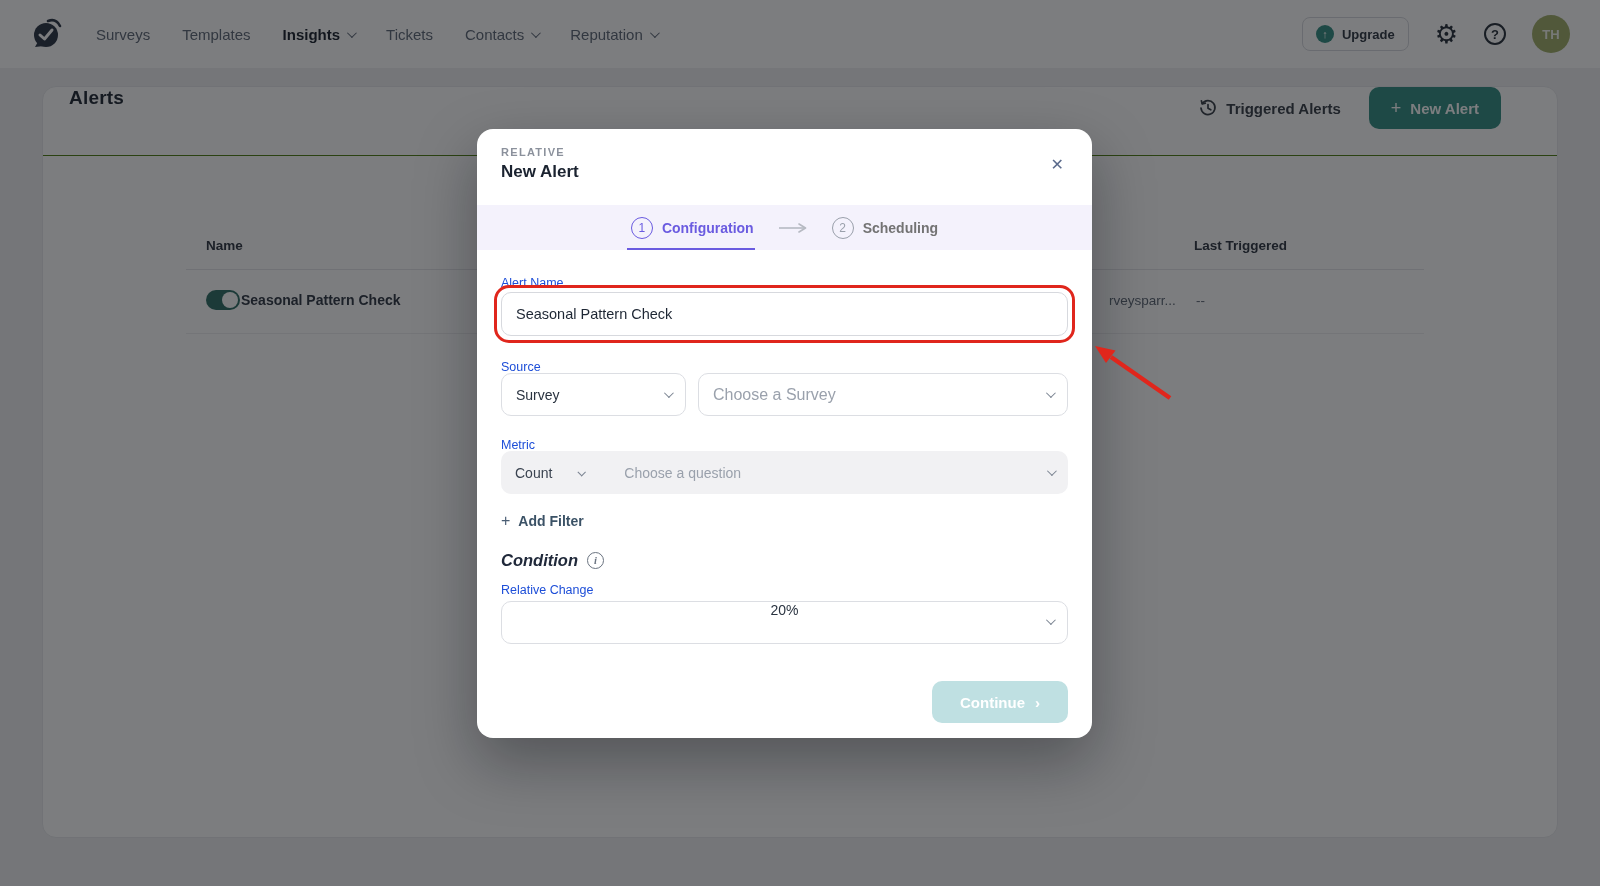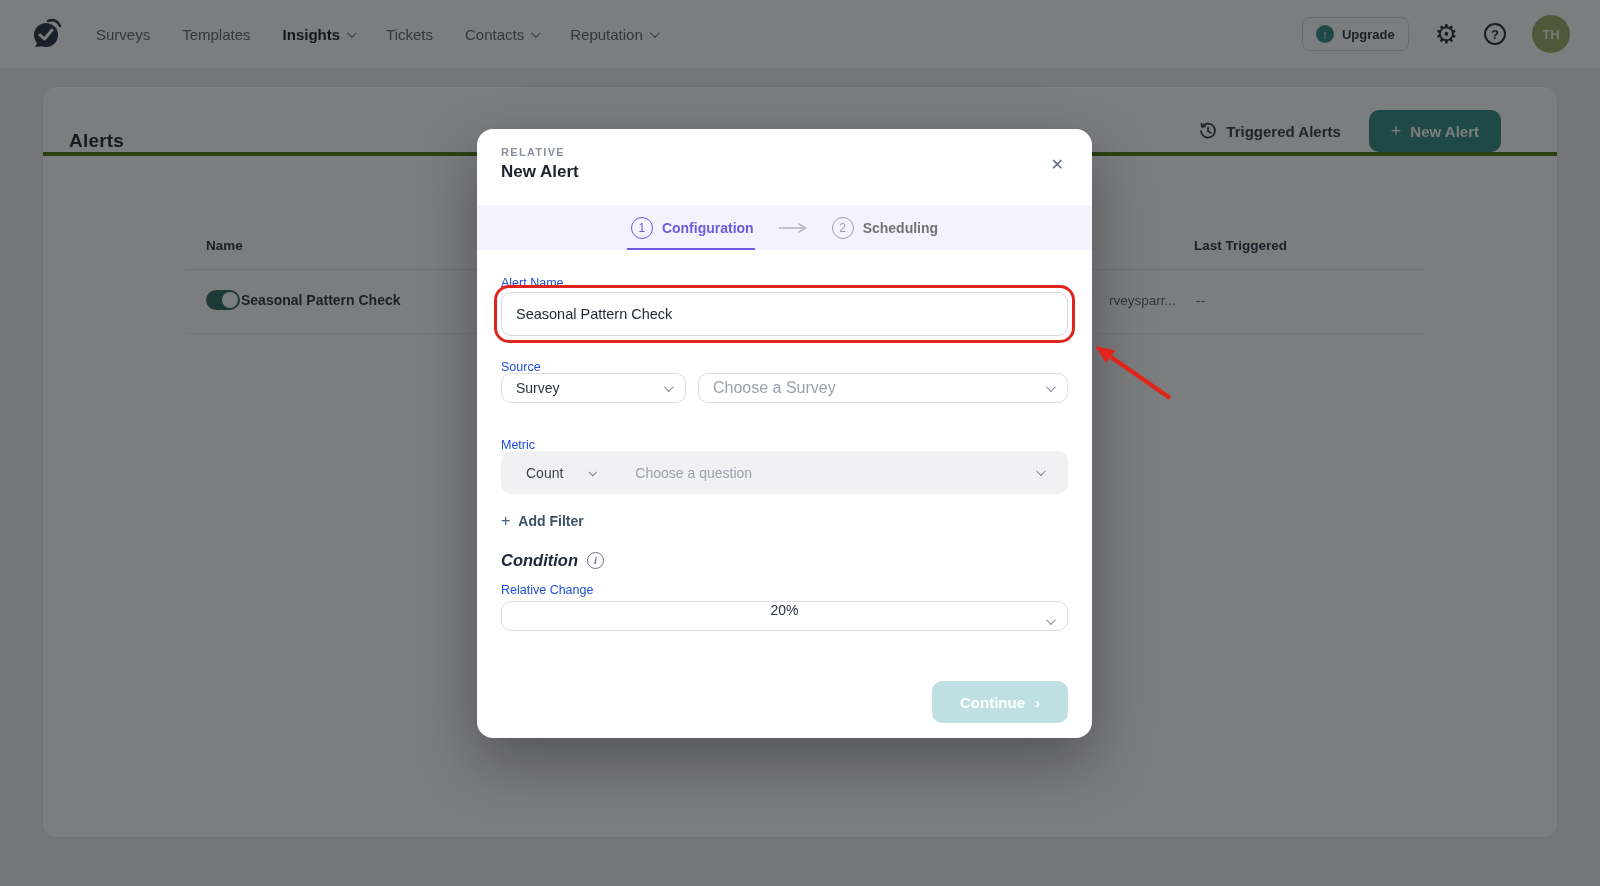--- a/index.html
+++ b/index.html
@@ -16,21 +16,21 @@
   .topbar-right { margin-left:auto; display:flex; align-items:center; gap:26px; margin-right:30px; }
   .upgrade-btn { display:flex; align-items:center; gap:8px; border:1px solid #d6d8dd; border-radius:8px; padding:7px 13px; background:#fff; cursor:pointer; }
   .upgrade-icon { width:18px; height:18px; border-radius:50%; background:#2f8d80; color:#fff; font-size:11px; font-weight:700; display:flex; align-items:center; justify-content:center; }
   .upgrade-label { font-size:13px; font-weight:700; color:#2a333f; }
   .gear { font-size:26px; color:#222b36; line-height:1; cursor:pointer; }
   .help { width:22px; height:22px; border:2px solid #222b36; border-radius:50%; color:#222b36; font-size:13px; font-weight:700; display:flex; align-items:center; justify-content:center; cursor:pointer; }
   .avatar { width:38px; height:38px; border-radius:50%; background:#9fae66; color:#f4f6ee; font-size:13px; font-weight:700; display:flex; align-items:center; justify-content:center; cursor:pointer; }
 
   
   .card { position:absolute; left:42px; top:86px; width:1516px; height:752px; background:#ffffff; border-radius:14px; border:1px solid #e6e7ea; }
-  .card-header { position:relative; height:69px; border-bottom:4px solid #4d7c0f; display:flex; align-items:flex-end; }
+  .card-header { position:relative; height:69px; border-bottom:1px solid #4d7c0f; display:flex; align-items:flex-start; }
   .card-title { margin-left:26px; font-size:19px; font-weight:700; color:#1b2430; letter-spacing:.2px; }
   .card-header-right { margin-left:auto; margin-right:56px; display:flex; align-items:center; gap:28px; }
   .triggered { display:flex; align-items:center; gap:9px; cursor:pointer; }
   .triggered-label { font-size:15px; font-weight:700; color:#333a44; }
   .new-alert-btn { display:flex; align-items:center; gap:9px; background:#2f8d80; color:#fff; border:none; border-radius:10px; padding:0 22px; height:42px; font-size:15px; font-weight:600; cursor:pointer; }
   .plus { font-size:18px; font-weight:400; line-height:1; }
 
   .thead-name { position:absolute; left:163px; top:151px; font-size:13.5px; font-weight:600; color:#2a323e; }
   .thead-last { position:absolute; left:1151px; top:151px; font-size:13.5px; font-weight:600; color:#2a323e; }
   .thead-divider { position:absolute; left:143px; top:182px; width:1238px; height:1px; background:#e4e5e9; }
@@ -62,27 +62,27 @@
   .field-label { position:absolute; left:24px; font-size:12.5px; color:#1d4ed8; }
   .lbl-alert-name { top:147px; }
   .lbl-source { top:231px; }
   .lbl-metric { top:309px; }
   .lbl-relchange { top:454px; }
 
   .name-wrap { position:absolute; left:24px; top:163px; width:567px; height:44px; }
   .name-input { width:100%; height:100%; border:1px solid #d7d9de; border-radius:10px; padding:0 14px; font-size:14.5px; color:#1e2734; font-family:"Liberation Sans", sans-serif; outline:none; background:#fff; }
   .red-box { position:absolute; left:-7px; top:-7px; right:-7px; bottom:-7px; border:3.5px solid #e0261c; border-radius:15px; pointer-events:none; }
 
-  .select { position:absolute; height:30px; border:1px solid #dcdee3; border-radius:10px; background:#fff; display:flex; align-items:center; padding:0 14px; cursor:pointer;text-align:center; }
+  .select { position:absolute; height:43px; border:1px solid #dcdee3; border-radius:10px; background:#fff; display:flex; align-items:center; padding:0 14px; cursor:pointer;text-align:center; }
   .select .val { font-size:14px; color:#2a3340; }
   .select .ph { font-size:16px; color:#9aa1ac; }
   .select .chev { margin-left:auto; border-color:#7b8492; }
   .sel-source-type { left:24px; top:244px; width:185px; }
   .sel-source-survey { left:221px; top:244px; width:370px; }
-  .metric-bar { position:absolute; left:24px; top:322px; width:567px; height:43px; background:#f1f1f3; border-radius:10px; display:flex; align-items:center; padding:0 25px; cursor:pointer; }
+  .metric-bar { position:absolute; left:24px; top:322px; width:567px; height:43px; background:#f1f1f3; border-radius:10px; display:flex; align-items:center; padding:0 14px; cursor:pointer; }
   .metric-bar .agg { font-size:14px; color:#3a4350; }
   .metric-bar .chev-sm { width:6px; height:6px; border-right:1.5px solid #7b8492; border-bottom:1.5px solid #7b8492; transform:rotate(45deg) translateY(-1px); margin-left:26px; }
   .metric-bar .ph { font-size:14px; color:#9aa1ac; margin-left:40px; }
   .metric-bar .chev { margin-left:auto; border-color:#7b8492; }
   .sel-relchange { left:24px; top:472px; width:567px;flex-direction:column; }
 
   .add-filter { position:absolute; left:24px; top:383px; display:flex; align-items:center; gap:8px; cursor:pointer; }
   .add-filter .af-plus { font-size:16px; color:#4a5e74; }
   .add-filter .af-label { font-size:14px; font-weight:700; color:#3b5266; }
 

